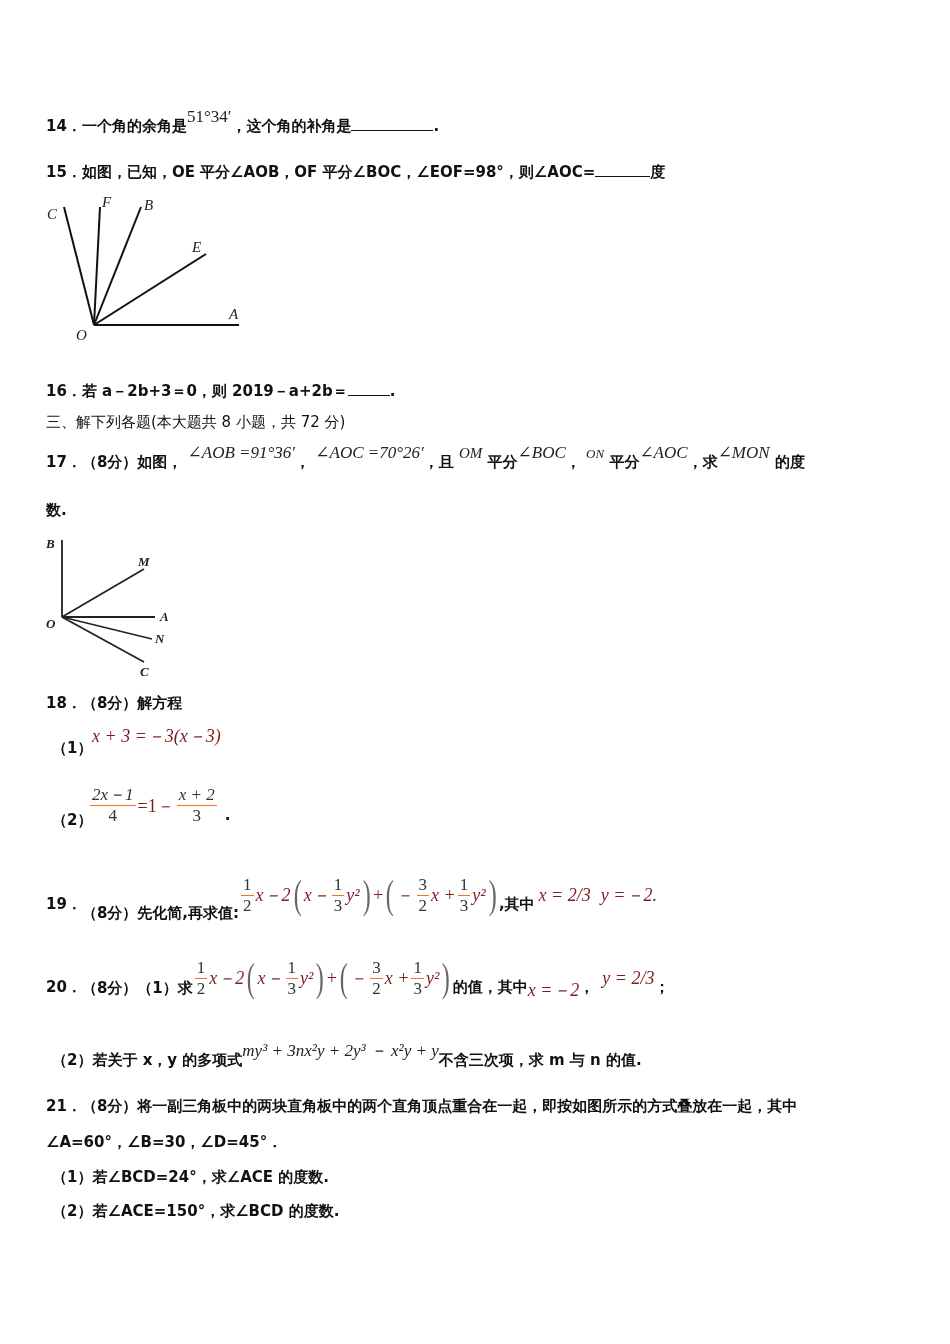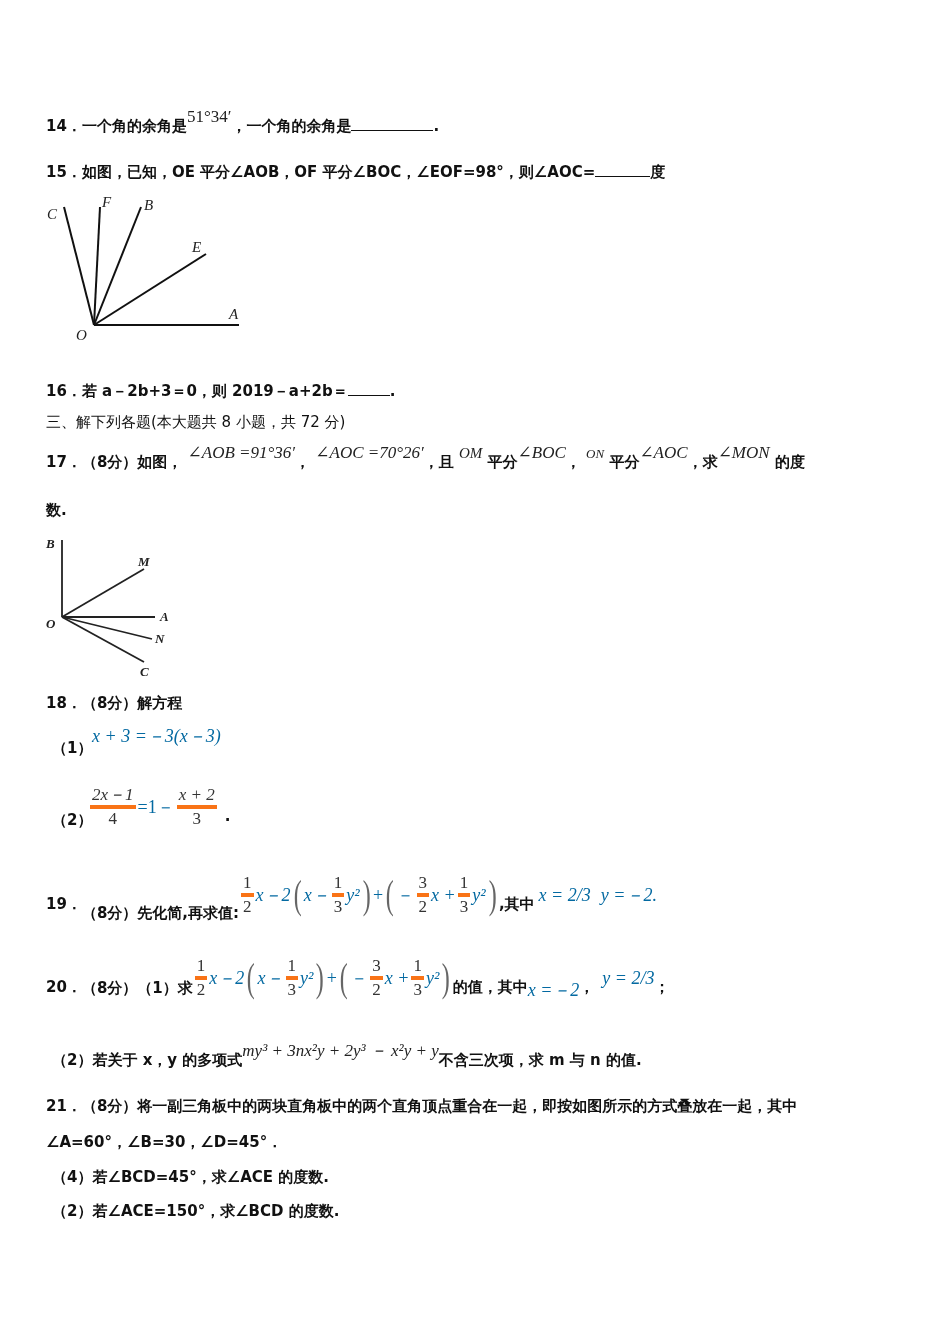--- a/index.html
+++ b/index.html
@@ -6,30 +6,30 @@
   body { width:950px; height:1344px; position:relative; overflow:hidden;
          font-family:"DejaVu Serif", "Liberation Serif", serif; color:#111; }
   .abs { position:absolute; white-space:nowrap; }
   .cn { font-family:"DejaVu Sans", "Liberation Sans", sans-serif; font-weight:bold; font-size:15px; }
   .m { font-family:"Liberation Serif", "DejaVu Serif", serif; font-weight:normal; color:#222; }
   .mi { font-style:italic; }
   .sup { font-size:17px; }
   .blank { display:inline-block; border-bottom:1.3px solid #111; height:14px; vertical-align:baseline; }
   .frac { display:inline-flex; flex-direction:column; align-items:center; vertical-align:middle;
           font-family:"Liberation Serif", serif; font-weight:normal; font-size:17px; line-height:20px; color:#333; margin:0 2px; }
-  .frac .num { border-bottom:4px solid #f97316; padding:0 2px; }
+  .frac .num { border-bottom:1px solid #f97316; padding:0 2px; }
   .paren { font-family:"Liberation Serif", serif; font-weight:normal; font-size:40px; color:#666; vertical-align:middle; line-height:40px; transform:scaleX(0.6); display:inline-block; }
-  .expr { font-family:"Liberation Serif", serif; font-weight:normal; font-size:18px; color:#0369a1; vertical-align:middle; }
+  .expr { font-family:"Liberation Serif", serif; font-weight:normal; font-size:18px; color:#7f1d1d; vertical-align:middle; }
   svg text { font-family:"Liberation Serif", serif; font-style:italic; }
 </style>
 </head>
 <body>
 
 <div class="abs cn" style="left:46px;top:116px;">
-  <span>14．</span><span>一个角的余角是</span><span class="m sup" style="position:relative;top:-9px;">51°34′</span><span>，一个角的余角是</span><span class="blank" style="width:82px;"></span><span>.</span>
+  <span>14．</span><span>一个角的余角是</span><span class="m sup" style="position:relative;top:-9px;">51°34′</span><span>，这个角的补角是</span><span class="blank" style="width:82px;"></span><span>.</span>
 </div>
 
 <div class="abs cn" style="left:46px;top:162px;">
   <span>15．</span><span>如图，已知，OE 平分∠AOB，OF 平分∠BOC，∠EOF=98°，则∠AOC=</span><span class="blank" style="width:55px;"></span><span>度</span>
 </div>
 
 <svg class="abs" style="left:40px;top:190px;" width="220" height="160">
   <g stroke="#111" stroke-width="2" fill="none">
     <line x1="54" y1="135" x2="24" y2="17"></line>
     <line x1="54" y1="135" x2="60" y2="17"></line>
@@ -177,14 +177,14 @@
 </div>
 
 <div class="abs cn" style="left:52px;top:1048px;">
   <span>（2）若关于 x，y 的多项式</span><span class="m mi sup" style="position:relative;top:-9px;">my³ + 3nx²y + 2y³ － x²y + y</span><span>不含三次项，求 m 与 n 的值.</span>
 </div>
 
 <div class="abs cn" style="left:46px;top:1097px;">
   <span>21．</span><span>（8分）将一副三角板中的两块直角板中的两个直角顶点重合在一起，即按如图所示的方式叠放在一起，其中</span>
 </div>
 <div class="abs cn" style="left:46px;top:1133px;">∠A=60°，∠B=30，∠D=45°．</div>
-<div class="abs cn" style="left:52px;top:1168px;">（4）若∠BCD=45°，求∠ACE 的度数.</div>
+<div class="abs cn" style="left:52px;top:1168px;">（1）若∠BCD=24°，求∠ACE 的度数.</div>
 <div class="abs cn" style="left:52px;top:1202px;">（2）若∠ACE=150°，求∠BCD 的度数.</div>
 
 </body></html>

